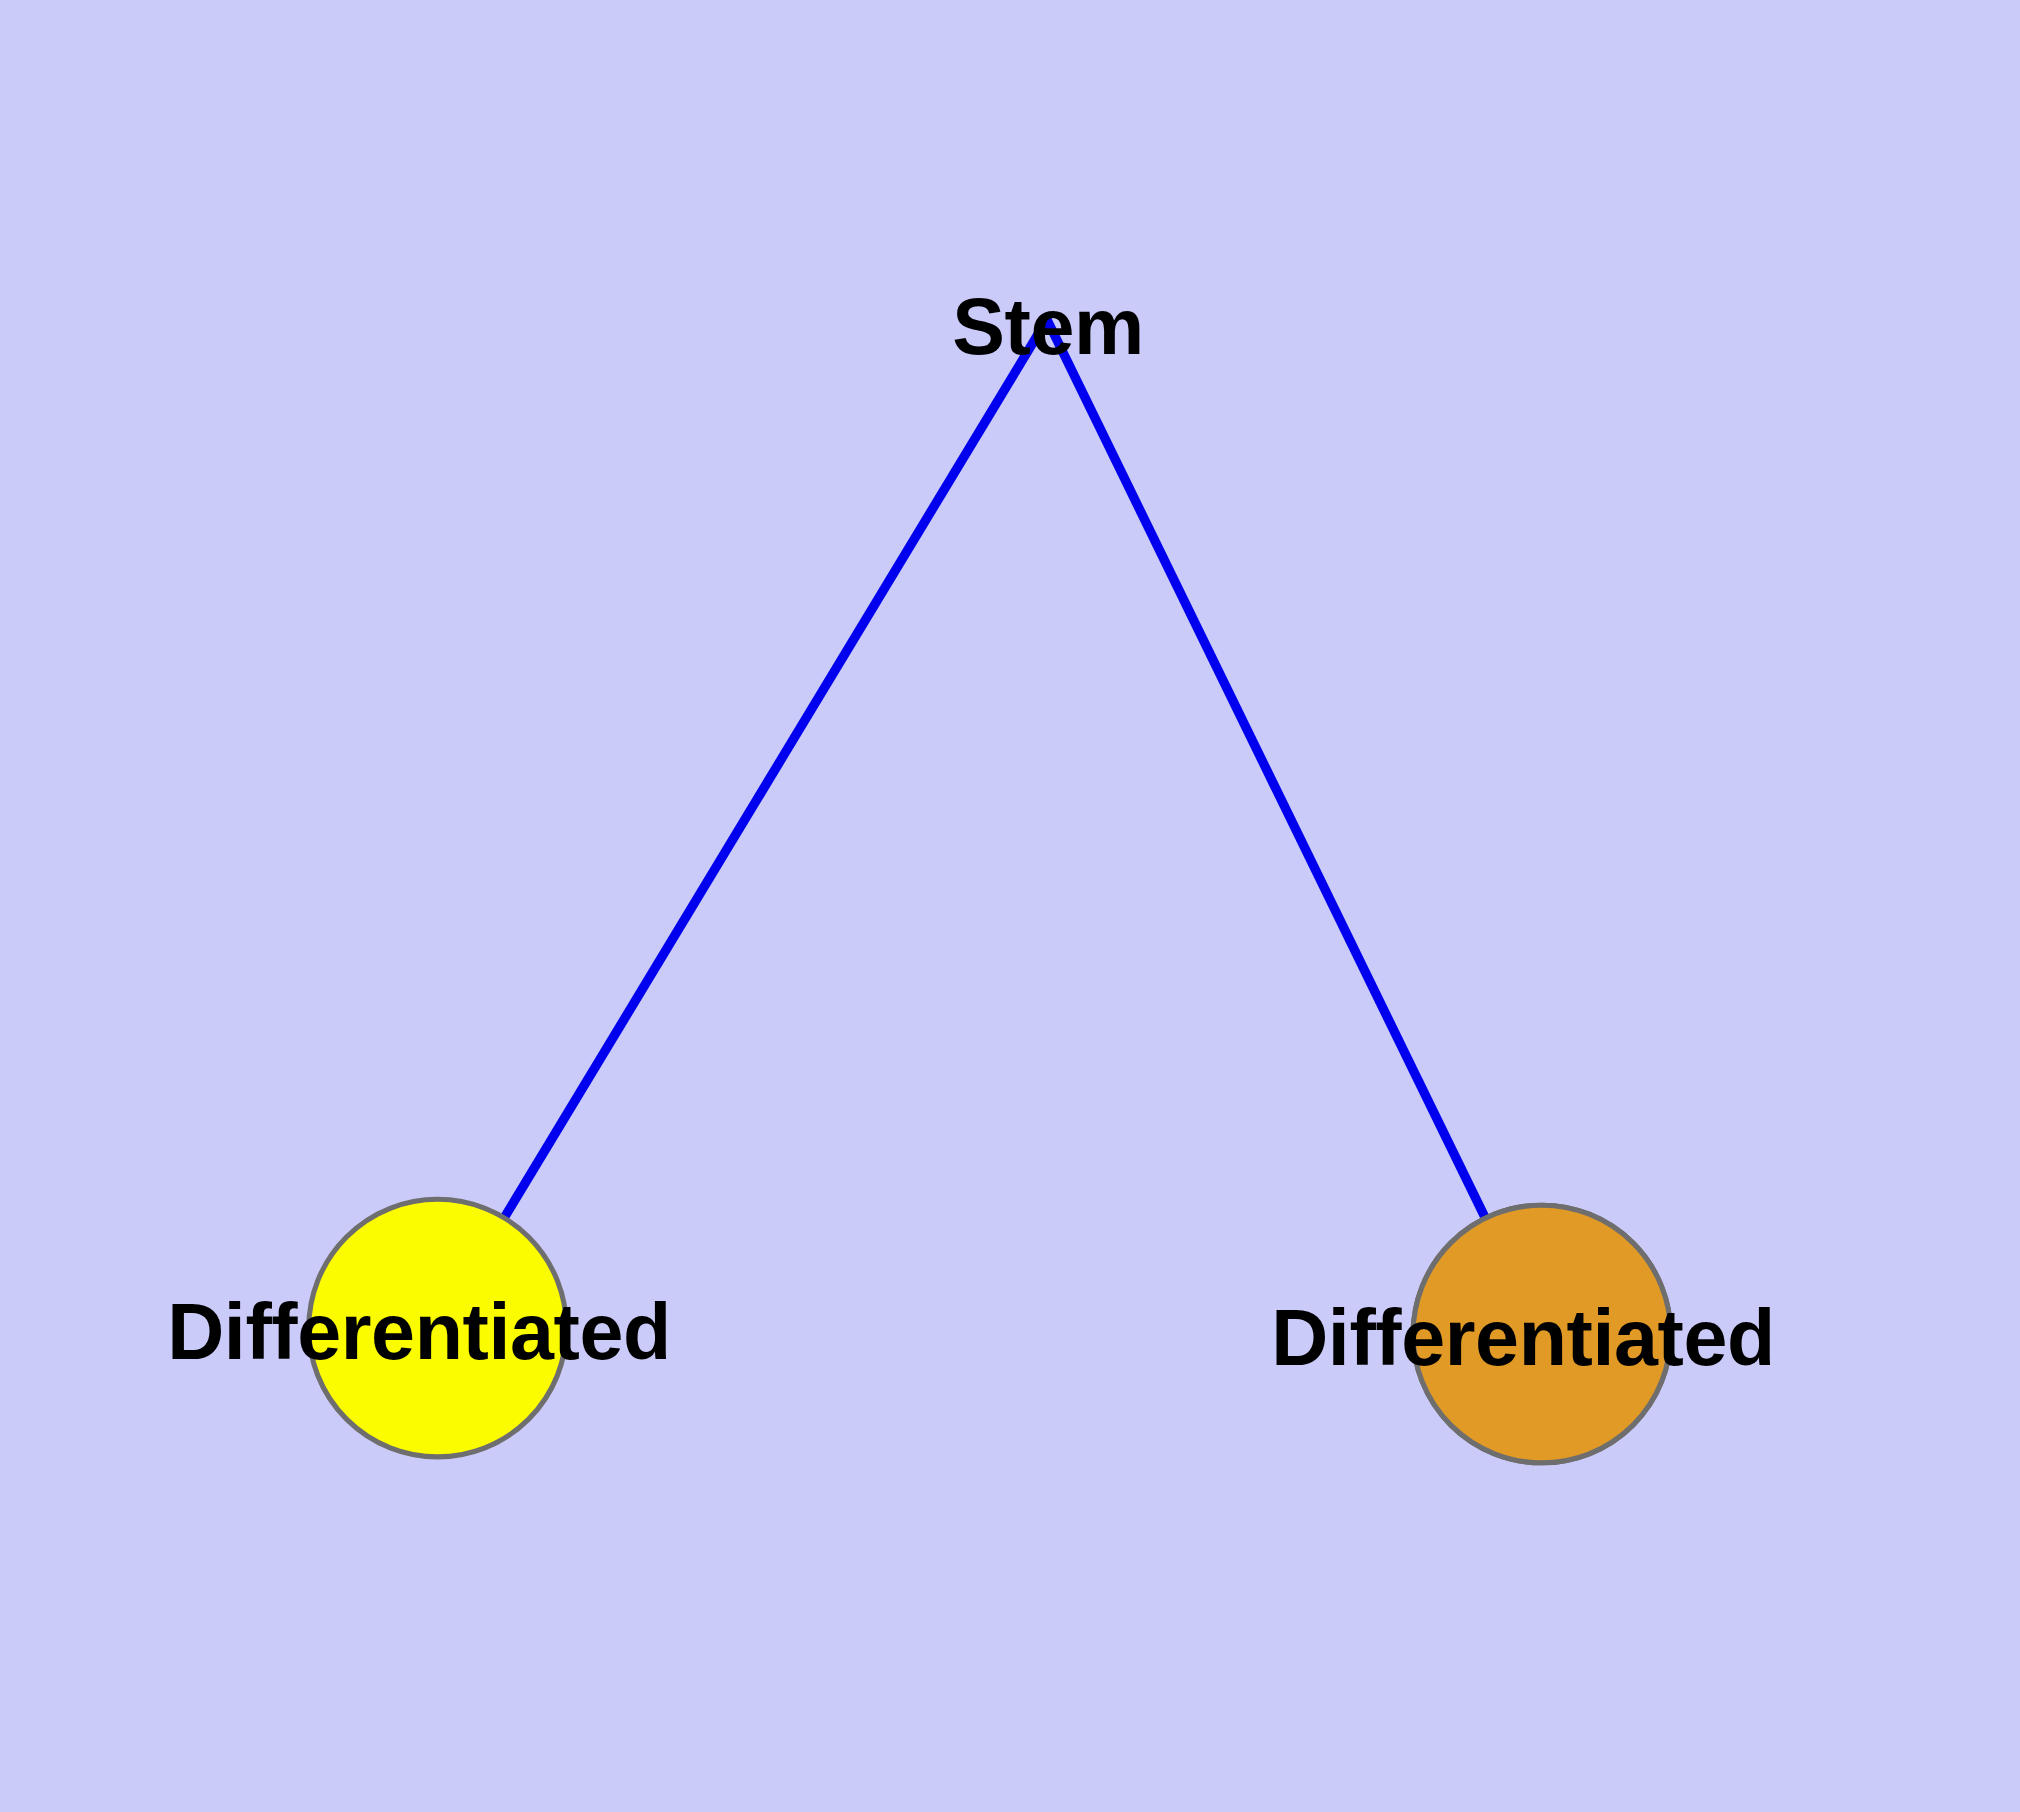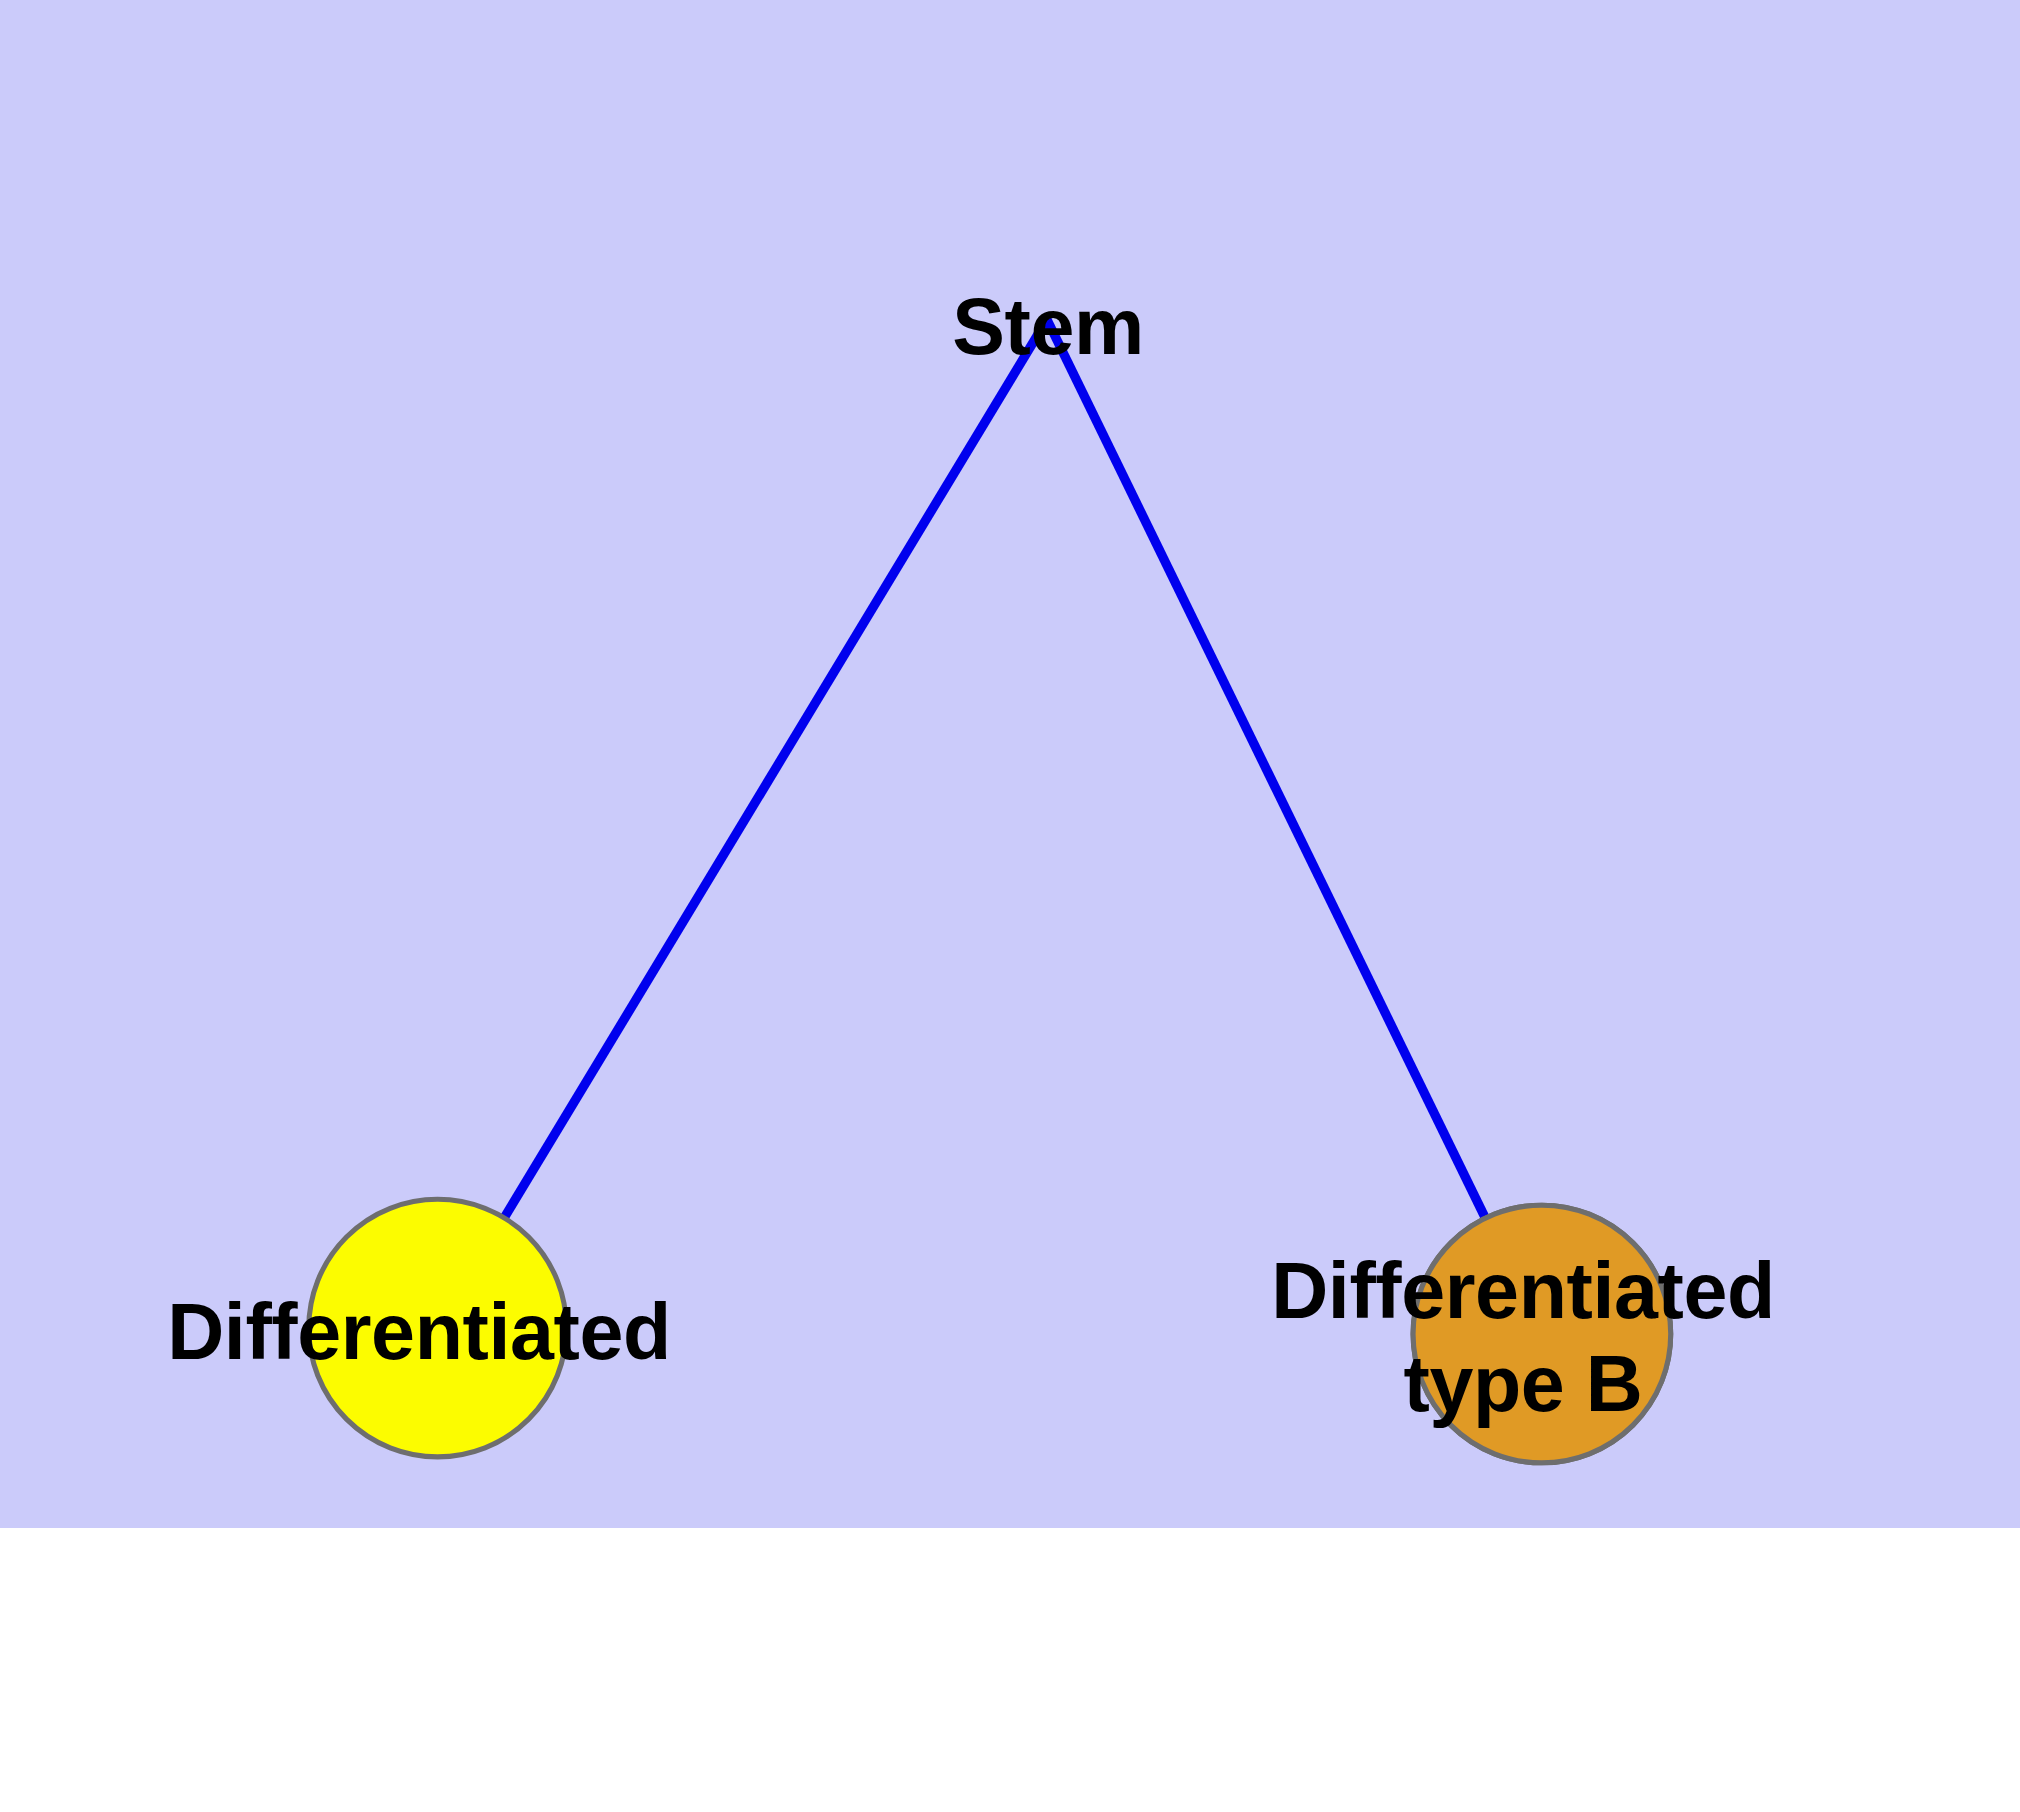--- a/index.html
+++ b/index.html
@@ -40,21 +40,21 @@
     white-space: nowrap;
     transform: translate(-50%, -50%);
     pointer-events: none;
     letter-spacing: -0.4px;
   }
   .node-label .line { display: block; }
 </style>
 </head>
 <body>
 
-<div id="canvas" style="width: 2021px; height: 1528px;">
+<div id="canvas" style="width: 2021px; height: 1812px;">
 
   <div class="bg-plate" style="background: rgb(203, 203, 250); width: 2021px; height: 1812px;"></div>
 
   <svg id="graph-svg" viewBox="0 0 2384 2138">
     <g>
       <line x1="1235" y1="377" x2="516" y2="1567" stroke="#0000ee" stroke-width="11" stroke-linecap="butt"></line>
       <line x1="1235" y1="377" x2="1819" y2="1574" stroke="#0000ee" stroke-width="11" stroke-linecap="butt"></line>
     </g>
     <g cx="1235" cy="377" r="149" fill="#9ffb04" stroke="#6e6e6e" stroke-width="6">
       <circle cx="516" cy="1567" r="152" fill="#fcfc00" stroke="#6e6e6e" stroke-width="6"></circle>
@@ -66,17 +66,16 @@
   <div class="node-label" style="left:1048px; top:326px;">
     <span class="line">Stem</span>
   </div>
 
   <div class="node-label" style="left:419px; top:1331px;">
     <span class="line">Differentiated</span>
   </div>
 
   <div class="node-label" style="left:1523px; top:1337px;">
     <span class="line">Differentiated</span>
-    <span class="line">type B</span>
   </div>
 
 </div>
 
 
 </body></html>

